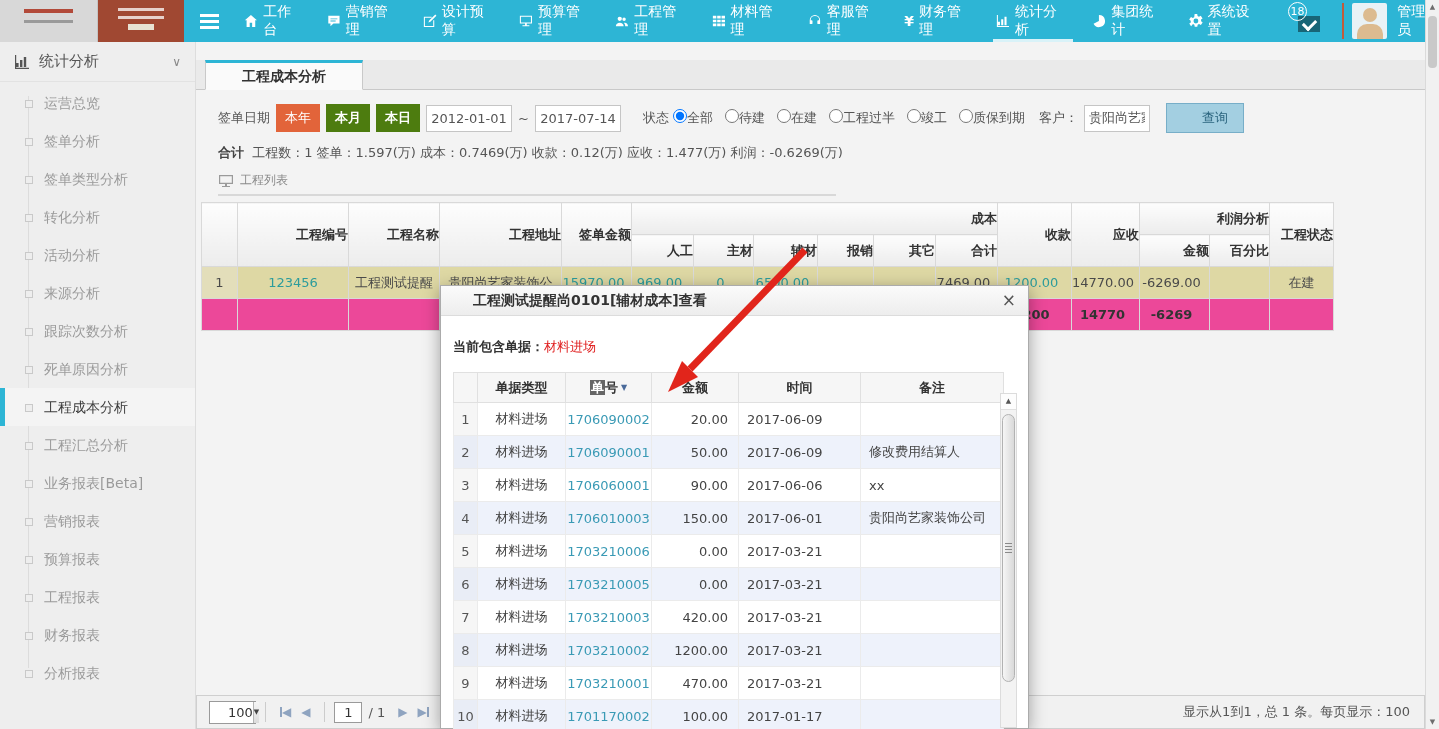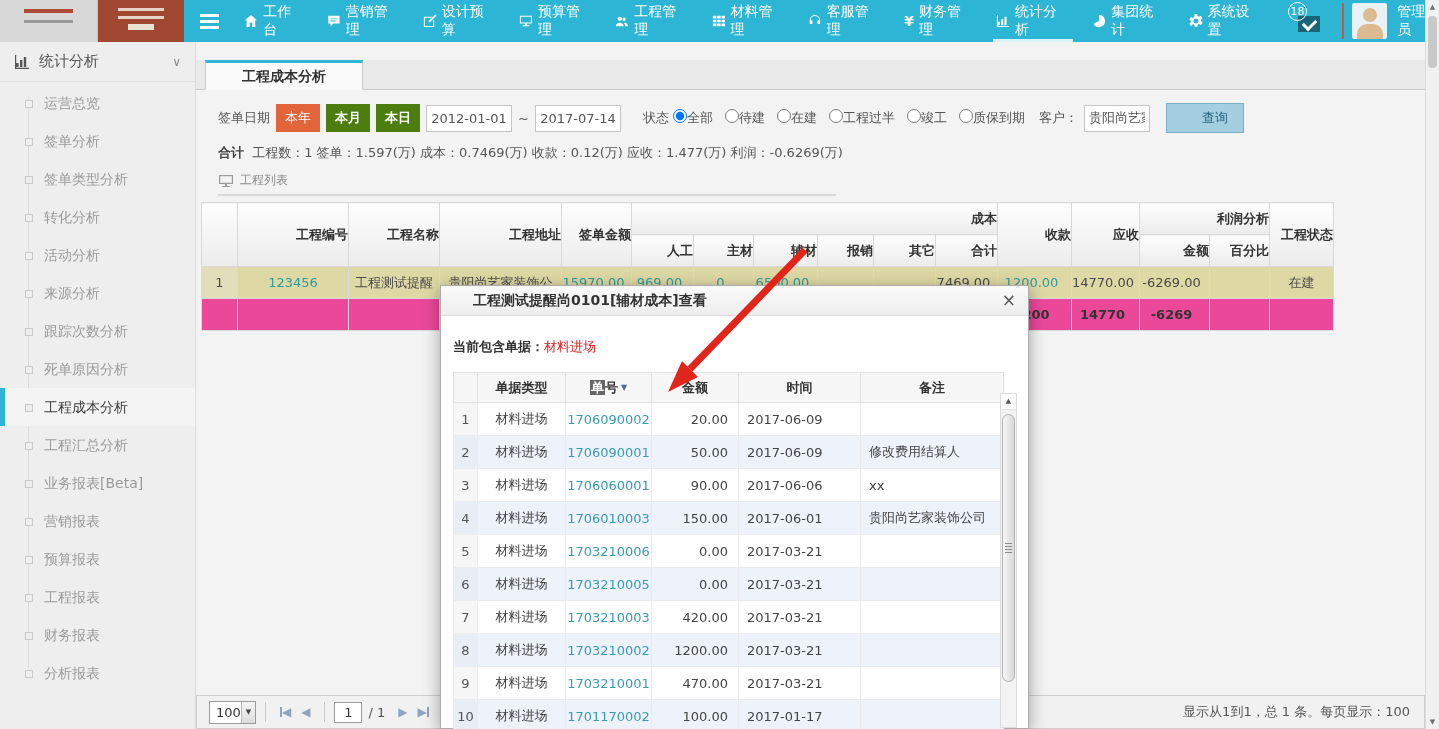--- a/index.html
+++ b/index.html
@@ -81,21 +81,21 @@
   tr.datarow td.idx { background:#e3decO; }
   tr.datarow td.idx { background:#e3deba; }
   td.num { text-align:right; padding-right:6px; }
   a.glink { color:#2c9c9c; cursor:pointer; }
   a.glink.ul { text-decoration:underline; }
   tr.totrow td { background:#ec4899; font-weight:bold; color:#333; }
 
   
   .pager { position:absolute; left:0; right:0; bottom:0; height:34px; background:#f1f1f1; border:1px solid #cfcfcf; display:flex; align-items:center; padding:0 10px; }
   .pgsel { display:flex; width:47px; height:23px; border:1px solid #9a9a9a; background:#fff; margin-left:2px; }
-  .pgsel .val { flex:1; line-height:21px; padding-left:6px; font-size:13px; color:#333;border-radius:8px; }
+  .pgsel .val { flex:1; line-height:21px; padding-left:18px; font-size:13px; color:#333;border-radius:8px; }
   .pgsel .btn { width:17px; background:linear-gradient(#f6f6f6,#dcdcdc); border-left:1px solid #b5b5b5; font-size:7px; color:#444; text-align:center; line-height:21px; cursor:pointer; }
   .pgdiv { width:1px; height:20px; background:#ccc; margin:0 9px; }
   .pgnav { color:#8fa4c0; font-size:12px; cursor:pointer; padding:0 5px; position:relative; }
   .pgnav.bfirst::before, .pgnav.blast::after { content:""; display:inline-block; width:2px; height:10px; background:#8fa4c0; vertical-align:-1px; }
   .pginput { width:28px; height:21px; border:1px solid #9a9a9a; text-align:center; font-size:13px; color:#333; font-family:inherit; }
   .pgtotal { margin-left:6px; color:#555; }
   .pginfo { margin-left:auto; color:#555; font-size:13px; padding-right:4px; }
 
   
   .modal { position:absolute; left:440px; top:285px; width:589px; height:444px; background:#fff; border:1px solid #ababab; box-shadow:0 4px 16px rgba(0,0,0,.35); z-index:50; }

